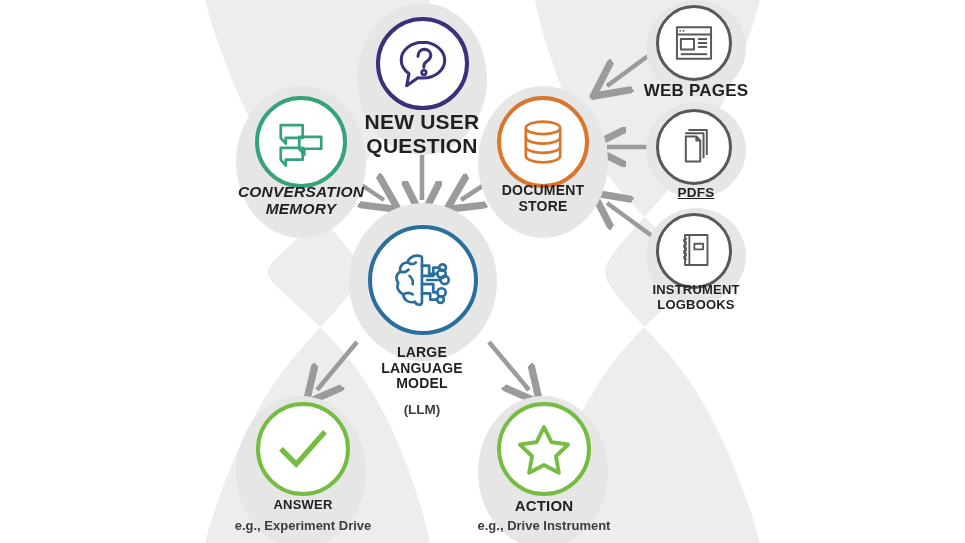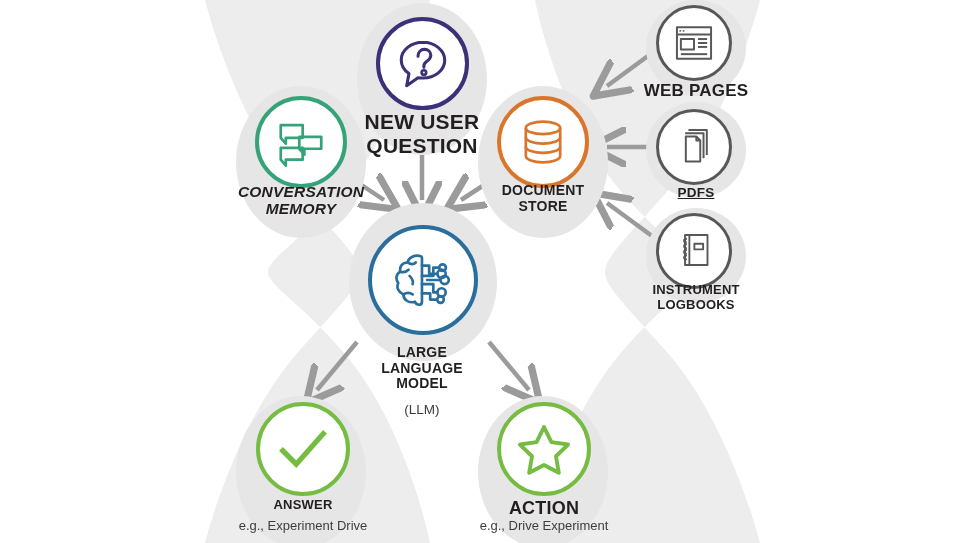--- a/index.html
+++ b/index.html
@@ -20,21 +20,21 @@
   }
   .iconwrap{position:absolute;display:flex;align-items:center;justify-content:center;}
   .label{
     position:absolute;text-align:center;
     font-weight:bold;color:#231f20;
     letter-spacing:.2px;line-height:1.12;
     white-space:pre-line;
   }
   .sublabel{
     position:absolute;text-align:center;
-    font-weight:normal;color:#3d3d3d;
+    font-weight:bold;color:#3d3d3d;
     line-height:1.15;white-space:pre-line;
   }
   .arrowlayer{position:absolute;left:0;top:0;width:965px;height:543px;pointer-events:none;}
 </style>
 </head>
 <body>
 
 <div id="stage">
 
   <svg class="bgshape" viewBox="0 0 965 543">
@@ -168,22 +168,22 @@
   </div>
 
   <div class="node">
     <div class="halo" style="left:478px;top:396px;width:130px;height:152px;"></div>
     <div class="ring" style="left:497px;top:402px;width:94px;height:94px;border:4px solid #76BC43;"></div>
     <div class="iconwrap" style="left:516px;top:421px;width:56px;height:56px;">
       <svg viewBox="0 0 64 64" width="54" height="54">
         <path d="M32,6 L40.8,23.8 L60.5,26.7 L46.2,40.6 L49.6,60.2 L32,50.9 L14.4,60.2 L17.8,40.6 L3.5,26.7 L23.2,23.8 Z" fill="none" stroke="#76BC43" stroke-width="4.6" stroke-linejoin="round"></path>
       </svg>
     </div>
-    <div class="label" style="left:464px;top:498px;width:160px;font-size:18px;">ACTION</div>
-    <div class="sublabel" style="left:449px;top:519px;width:190px;font-size:13px;">e.g., Drive Experiment</div>
+    <div class="label" style="left:464px;top:498px;width:160px;font-size:15px;">ACTION</div>
+    <div class="sublabel" style="left:449px;top:519px;width:190px;font-size:13px;">e.g., Drive Instrument</div>
   </div>
 
   <div class="node">
     <div class="halo" style="left:646px;top:0px;width:100px;height:96px;"></div>
     <div class="ring" style="left:656px;top:5px;width:76px;height:76px;border:3.4px solid #58585B;"></div>
     <div class="iconwrap" style="left:672px;top:21px;width:44px;height:44px;">
       <svg viewBox="0 0 64 64" width="42" height="42">
         <g fill="none" stroke="#58585B" stroke-width="3" stroke-linejoin="round">
           <rect x="6" y="8" width="52" height="48"></rect>
           <line x1="6" y1="19" x2="58" y2="19"></line>

